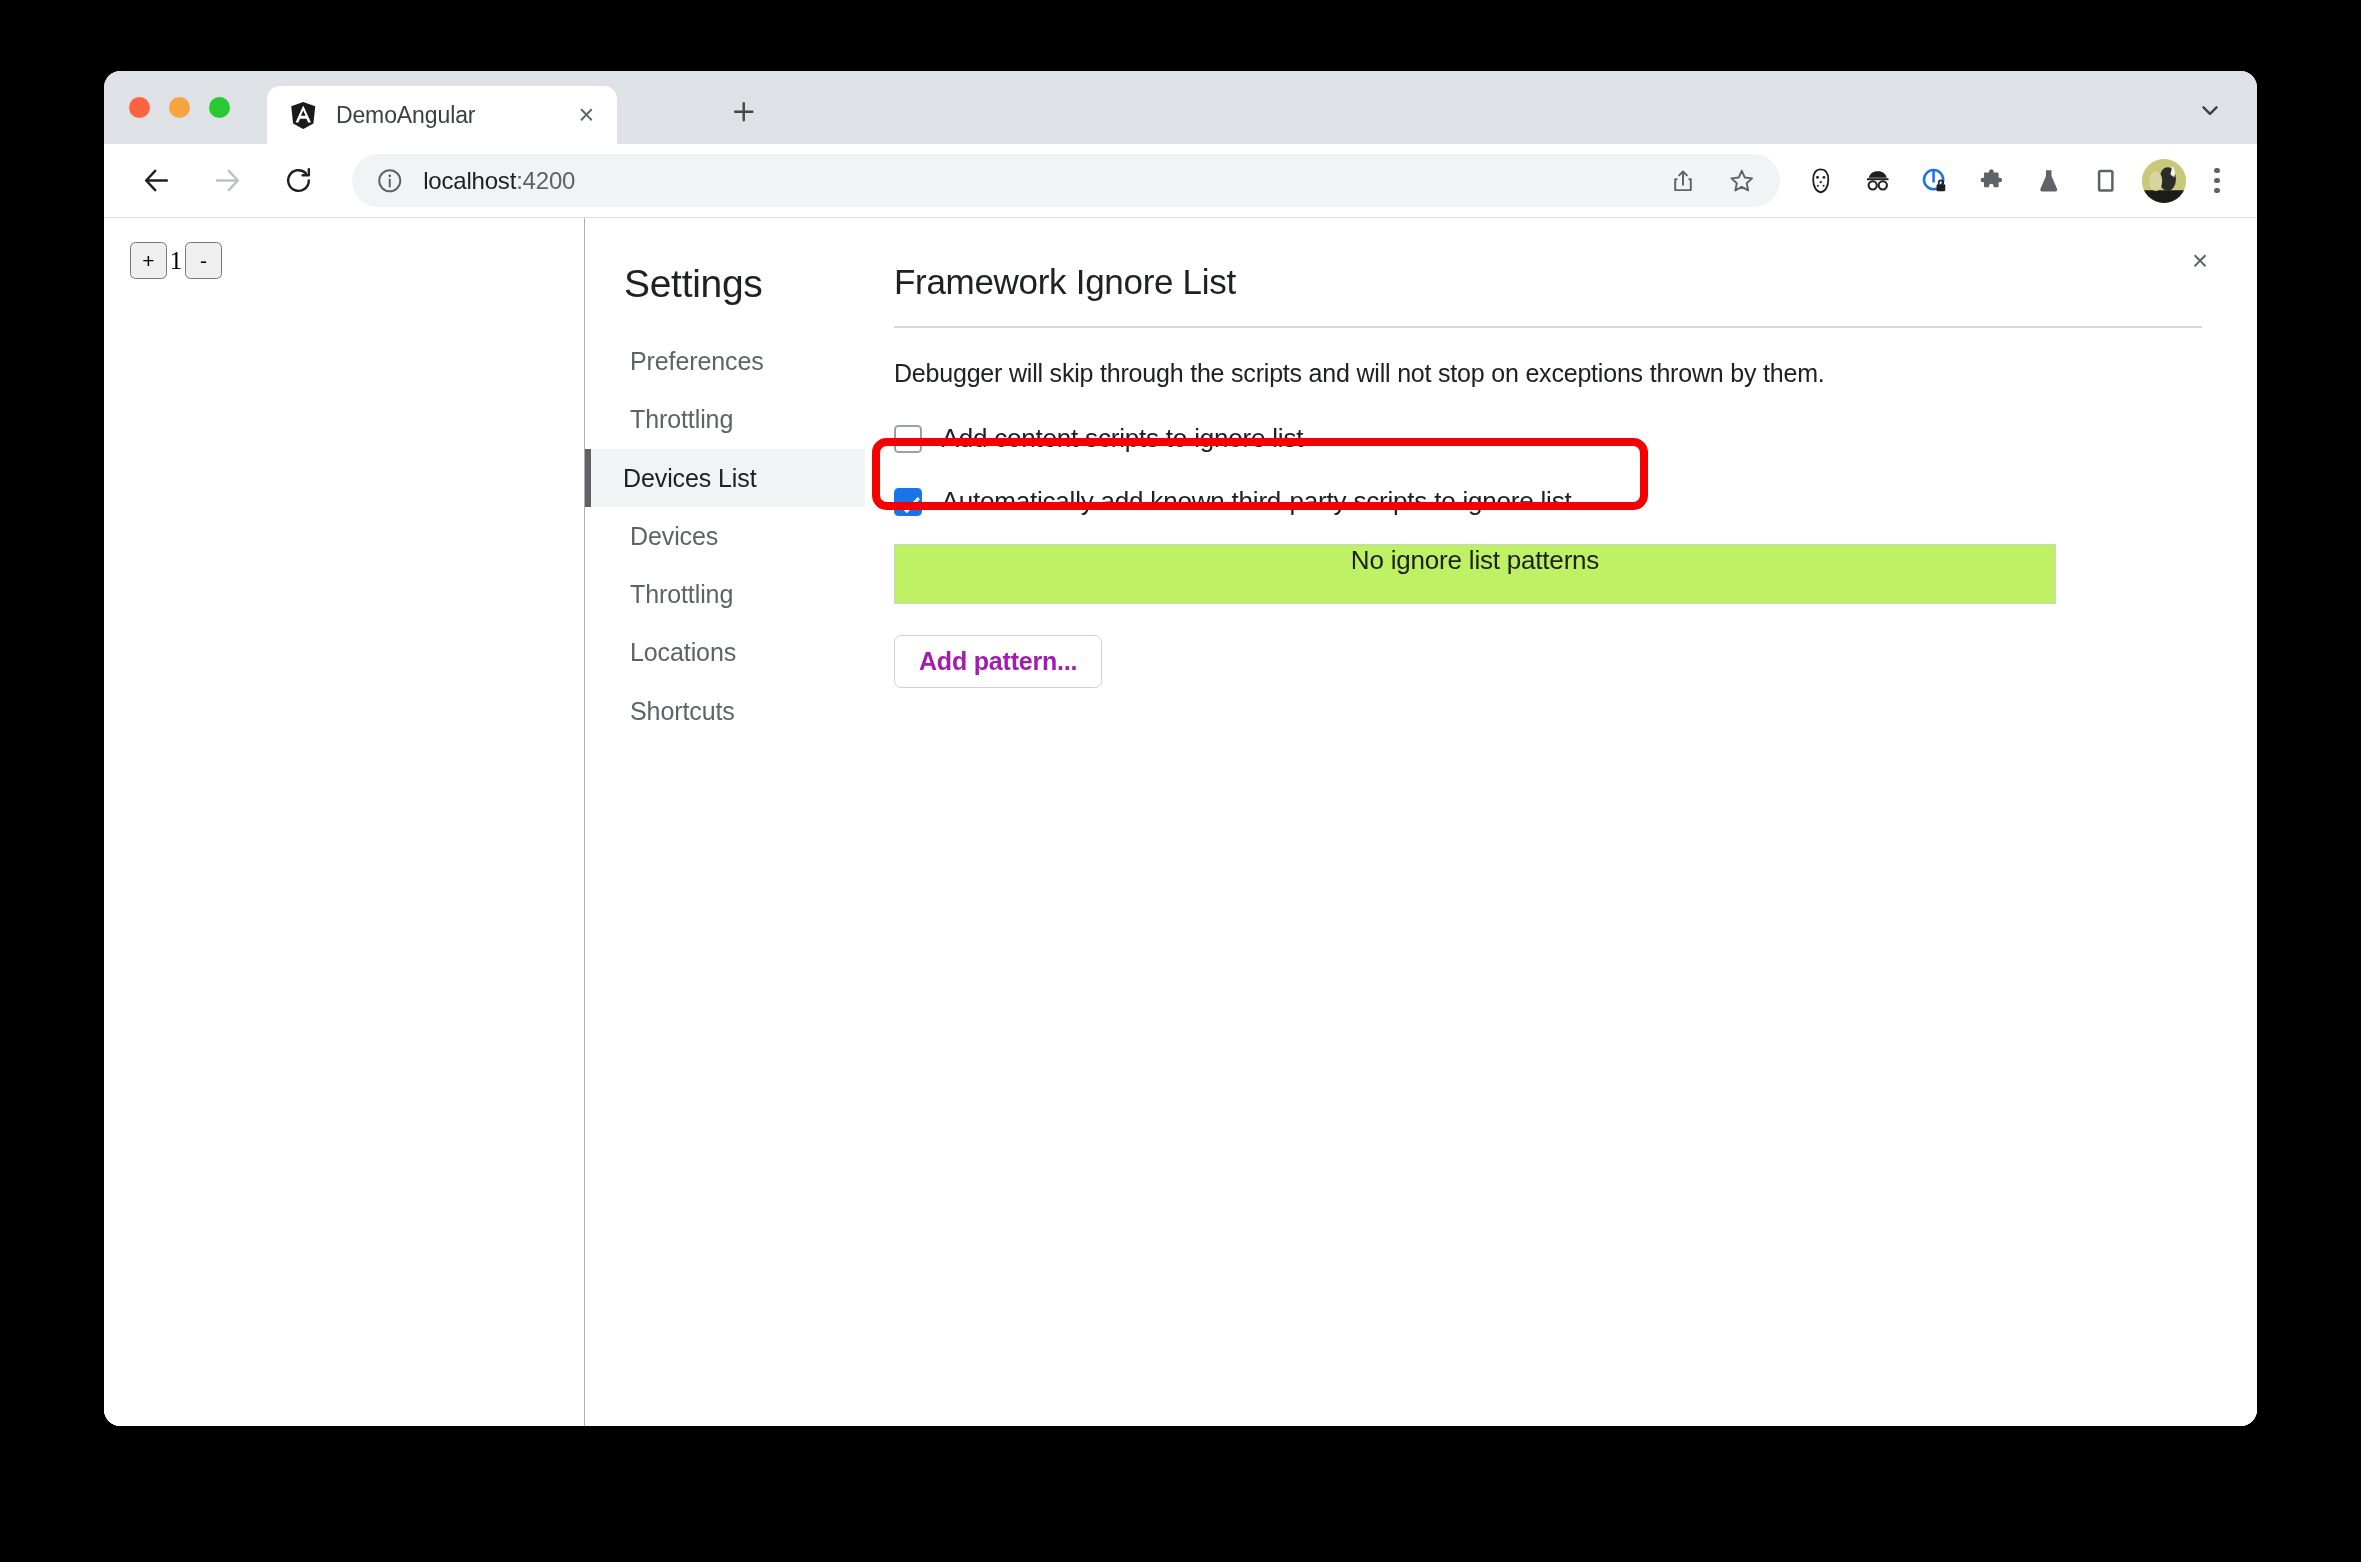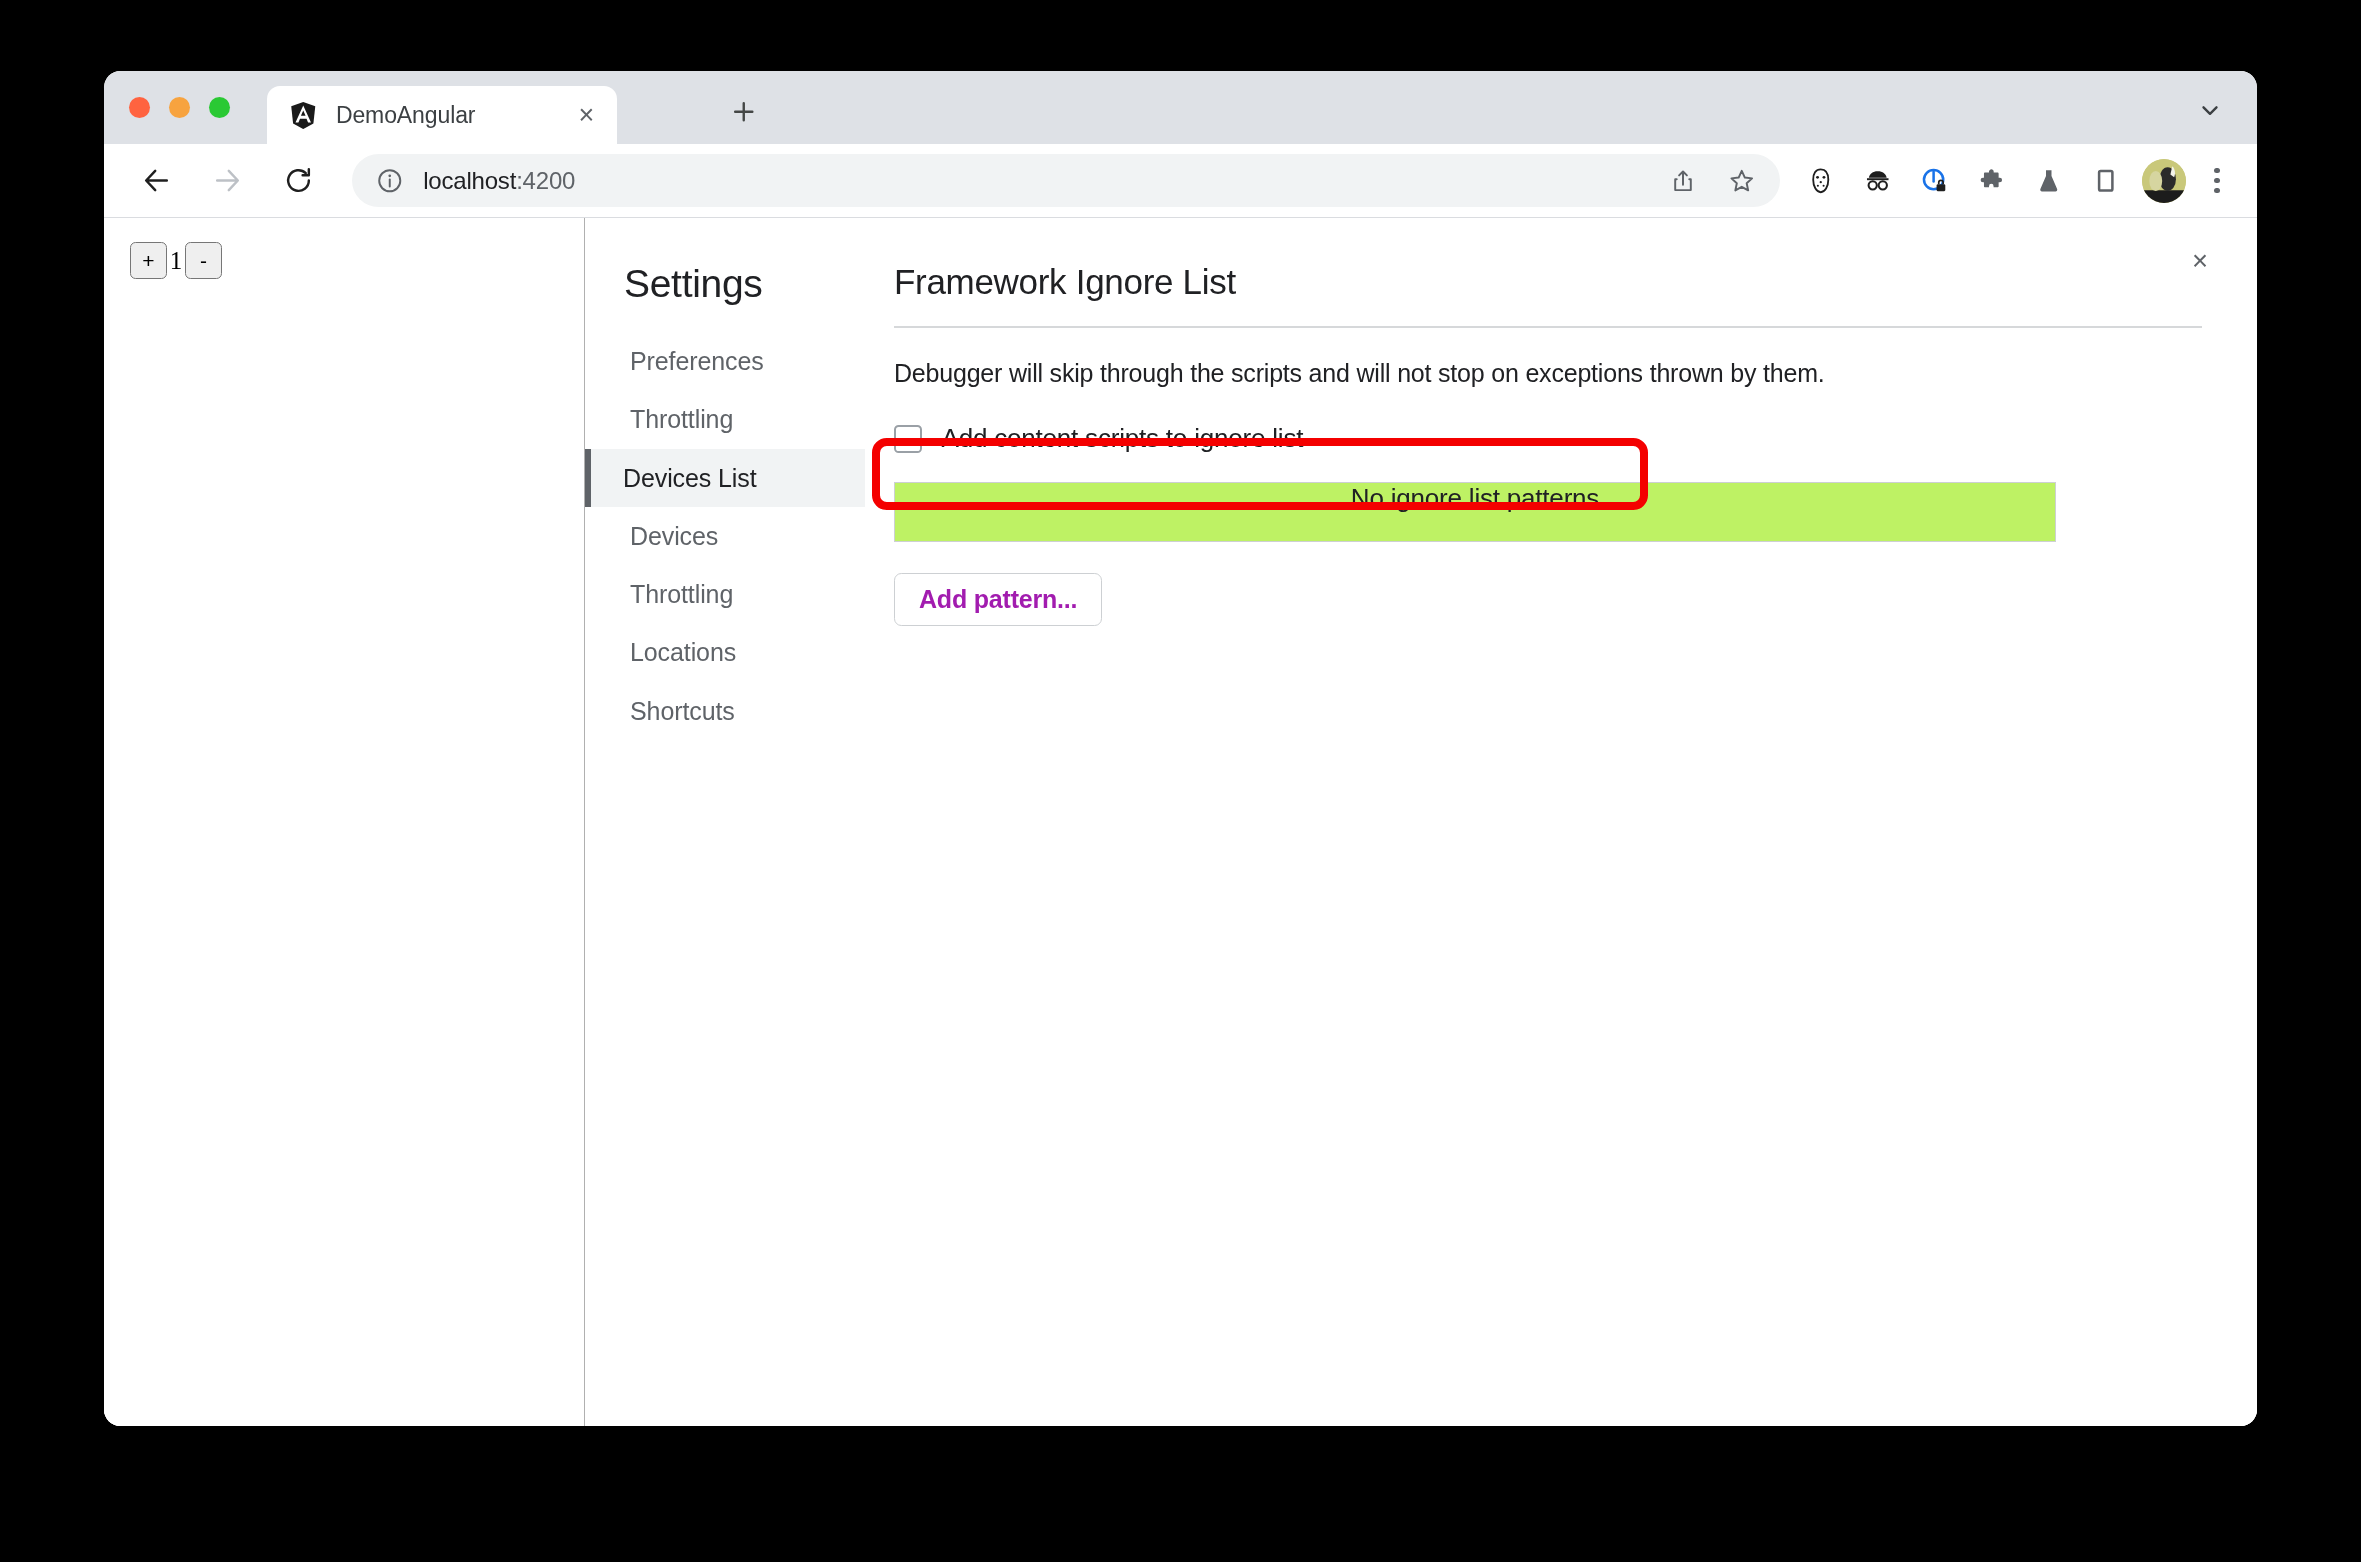--- a/index.html
+++ b/index.html
@@ -570,20 +570,24 @@
       <section class="settings-body">
         <h1 class="panel-title">Framework Ignore List</h1>
         <div class="panel-rule"></div>
         <p class="panel-desc">Debugger will skip through the scripts and will not stop on exceptions thrown by them.</p>
 
         <div class="cb-row">
           <span class="cb-box"></span>
           <span class="cb-label">Add content scripts to ignore list</span>
         </div>
 
+        <div class="cb-row">
+          <span class="cb-box checked"></span>
+          <span class="cb-label">Automatically add known third-party scripts to ignore list</span>
+        </div>
 
         <div class="patterns-box">
           <span class="patterns-empty">No ignore list patterns</span>
         </div>
 
         <button class="add-pattern">Add pattern...</button>
       </section>
     </div>
   </div>
 </div>

